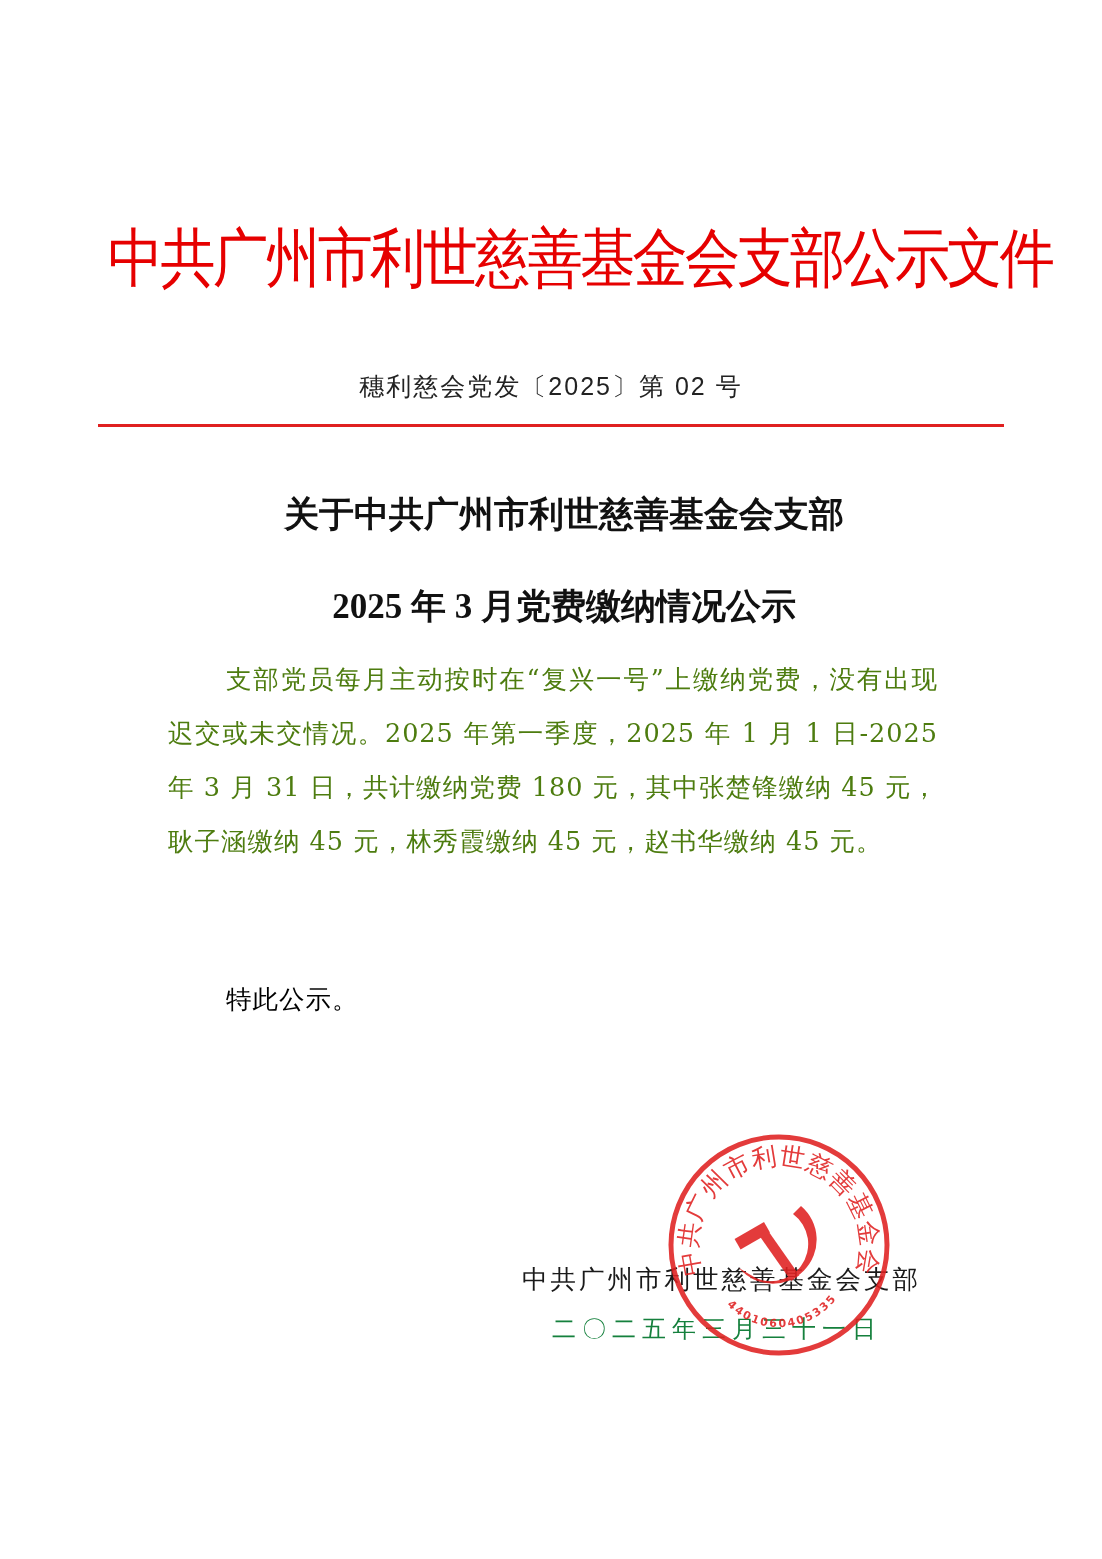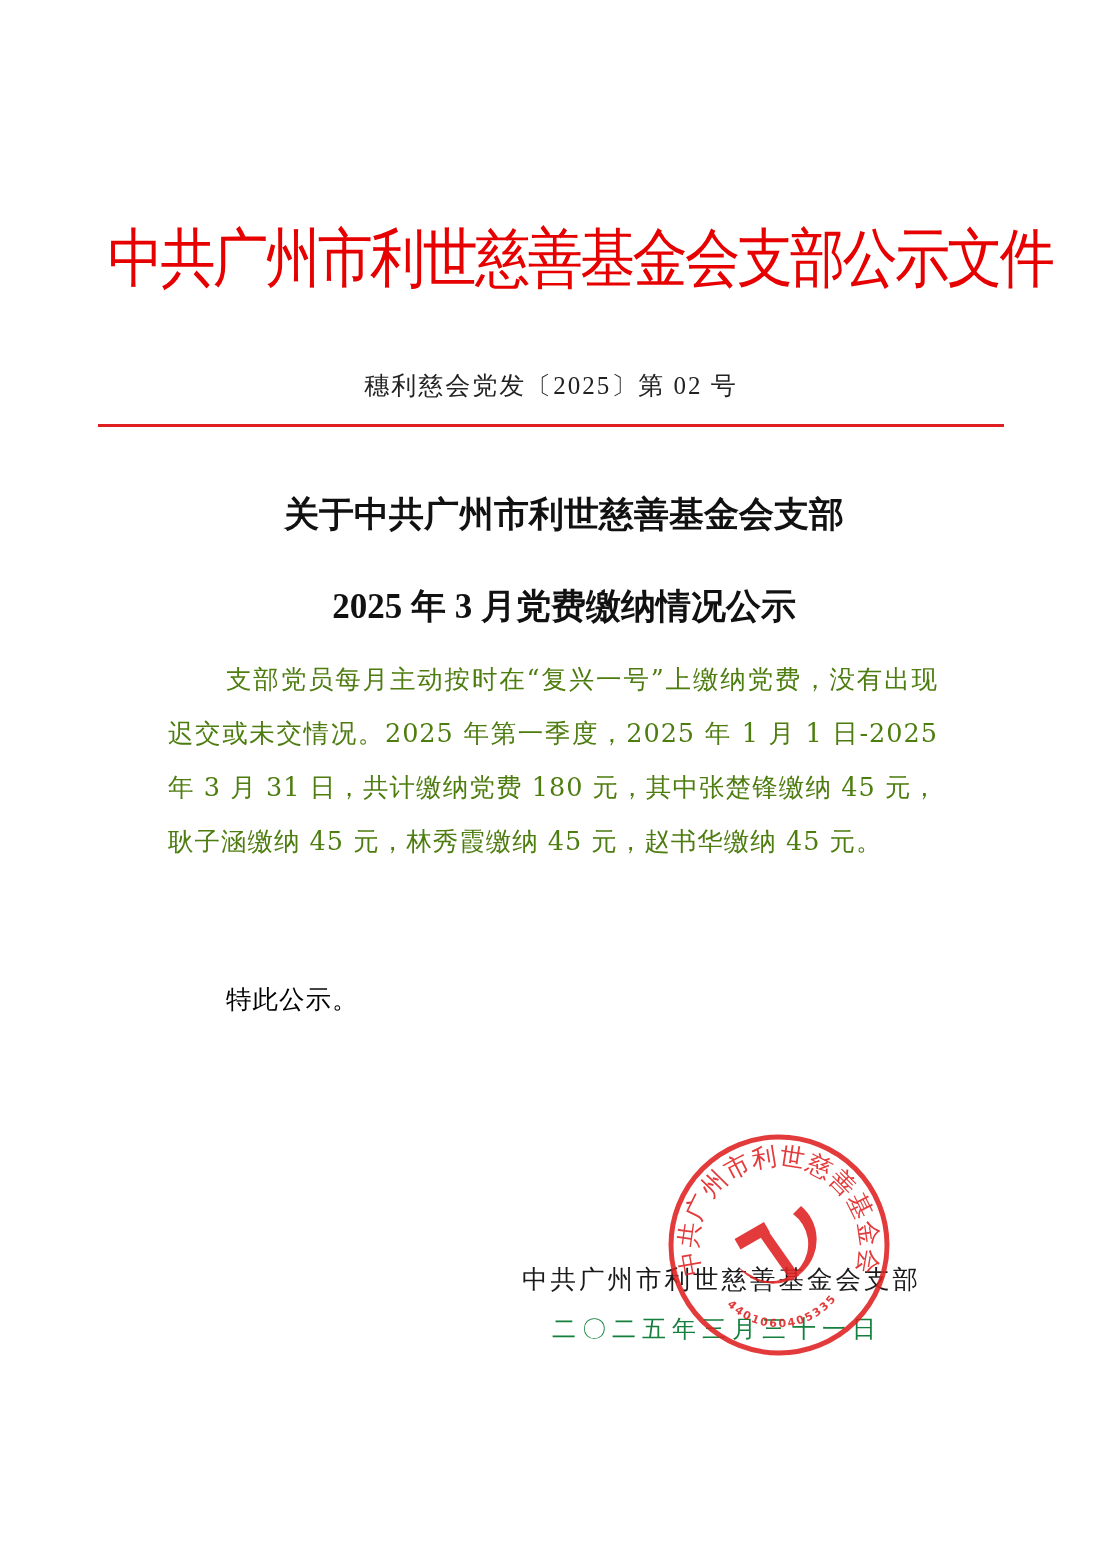--- a/index.html
+++ b/index.html
@@ -8,21 +8,21 @@
 
   .doc-header {
     position: absolute; left: 108px; top: 214px; width: 850px;
     font-family: "Liberation Serif", "DejaVu Serif", serif;
     font-size: 64px; line-height: 90px; color: #e60000;
     letter-spacing: -3px; white-space: nowrap;
     transform: scaleX(0.86); transform-origin: left center;
   }
   .doc-number {
     position: absolute; left: 0; top: 366px; width: 1102px; text-align: center;
-    font-family: Liberation Serif, serif;
+    font-family: Liberation Sans, sans-serif;
     font-size: 25px; line-height: 40px; color: #222222; letter-spacing: 2px;
   }
   .red-rule {
     position: absolute; left: 98px; top: 424px; width: 906px; height: 3px;
     background: #e02020;
   }
   .title {
     position: absolute; left: 0; width: 1102px; text-align: center;
     font-family: "Liberation Serif", "DejaVu Serif", serif;
     font-weight: bold; font-size: 35px; color: #111111; padding-left: 13px;

